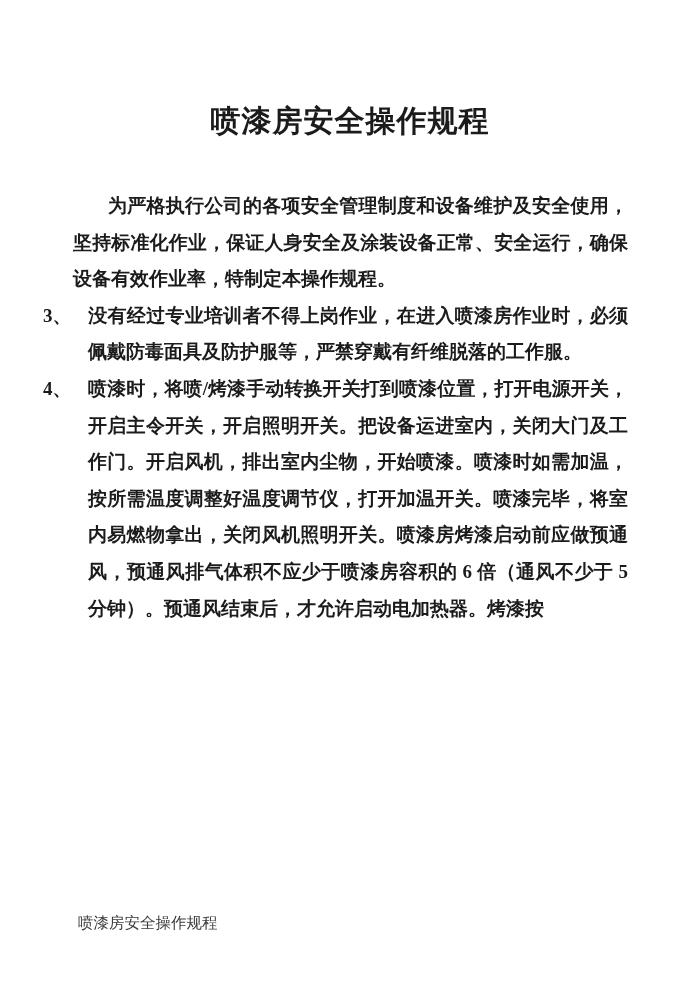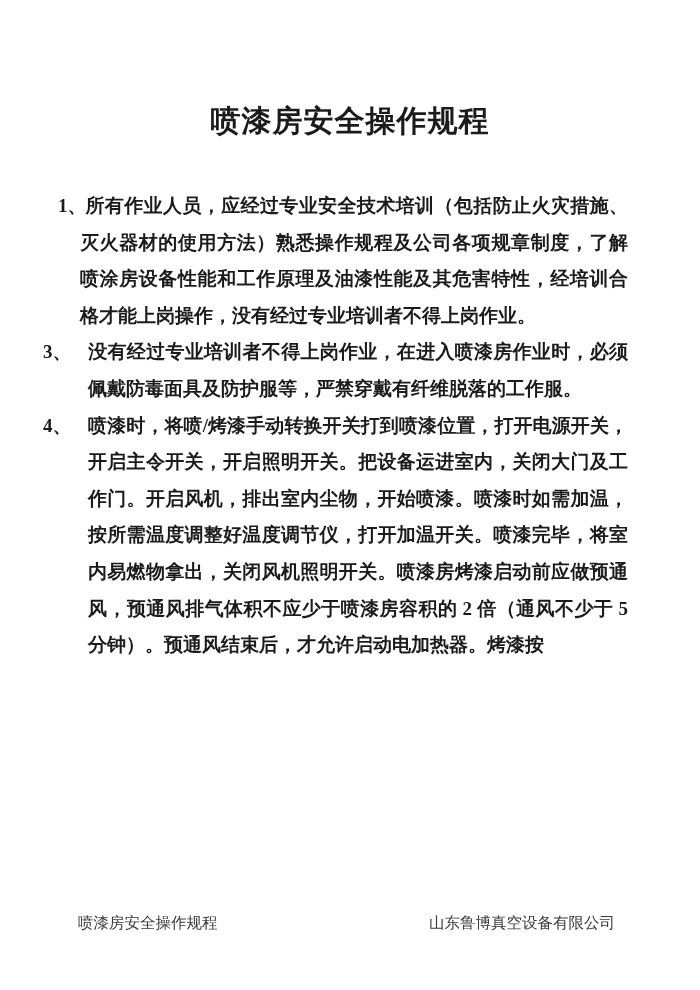--- a/index.html
+++ b/index.html
@@ -78,28 +78,27 @@
 </style>
 </head>
 <body>
 
 <div class="page">
 
   <h1 class="title">喷漆房安全操作规程</h1>
 
   <div class="content">
 
+    <p class="intro">为严格执行公司的各项安全管理制度和设备维护及安全使用，坚持标准化作业，保证人身安全及涂装设备正常、安全运行，确保设备有效作业率，特制定本操作规程。</p>
 
-    <p class="item narrow"><span class="marker">1、</span><span>所有作业人员，应经过专业安全技术培训（包括防止火灾措施、灭火器材的使用方法）熟悉操作规程及公司各项规章制度，了解喷涂房设备性能和工作原理及油漆性能及其危害特性，经培训合格才能上岗操作，没有经过专业培训者不得上岗作业。</span></p>
 
 
     <p class="item wide"><span class="marker">3、</span><span>没有经过专业培训者不得上岗作业，在进入喷漆房作业时，必须佩戴防毒面具及防护服等，严禁穿戴有纤维脱落的工作服。</span></p>
 
-    <p class="item wide"><span class="marker">4、</span><span>喷漆时，将喷/烤漆手动转换开关打到喷漆位置，打开电源开关，开启主令开关，开启照明开关。把设备运进室内，关闭大门及工作门。开启风机，排出室内尘物，开始喷漆。喷漆时如需加温，按所需温度调整好温度调节仪，打开加温开关。喷漆完毕，将室内易燃物拿出，关闭风机照明开关。喷漆房烤漆启动前应做预通风，预通风排气体积不应少于喷漆房容积的 2 倍（通风不少于 5 分钟）。预通风结束后，才允许启动电加热器。烤漆按</span></p>
+    <p class="item wide"><span class="marker">4、</span><span>喷漆时，将喷/烤漆手动转换开关打到喷漆位置，打开电源开关，开启主令开关，开启照明开关。把设备运进室内，关闭大门及工作门。开启风机，排出室内尘物，开始喷漆。喷漆时如需加温，按所需温度调整好温度调节仪，打开加温开关。喷漆完毕，将室内易燃物拿出，关闭风机照明开关。喷漆房烤漆启动前应做预通风，预通风排气体积不应少于喷漆房容积的 6 倍（通风不少于 5 分钟）。预通风结束后，才允许启动电加热器。烤漆按</span></p>
 
   </div>
 
   <div class="footer">
     <span>喷漆房安全操作规程</span>
-    <span>山东鲁博真空设备有限公司</span>
   </div>
 
 </div>
 
 </body></html>

